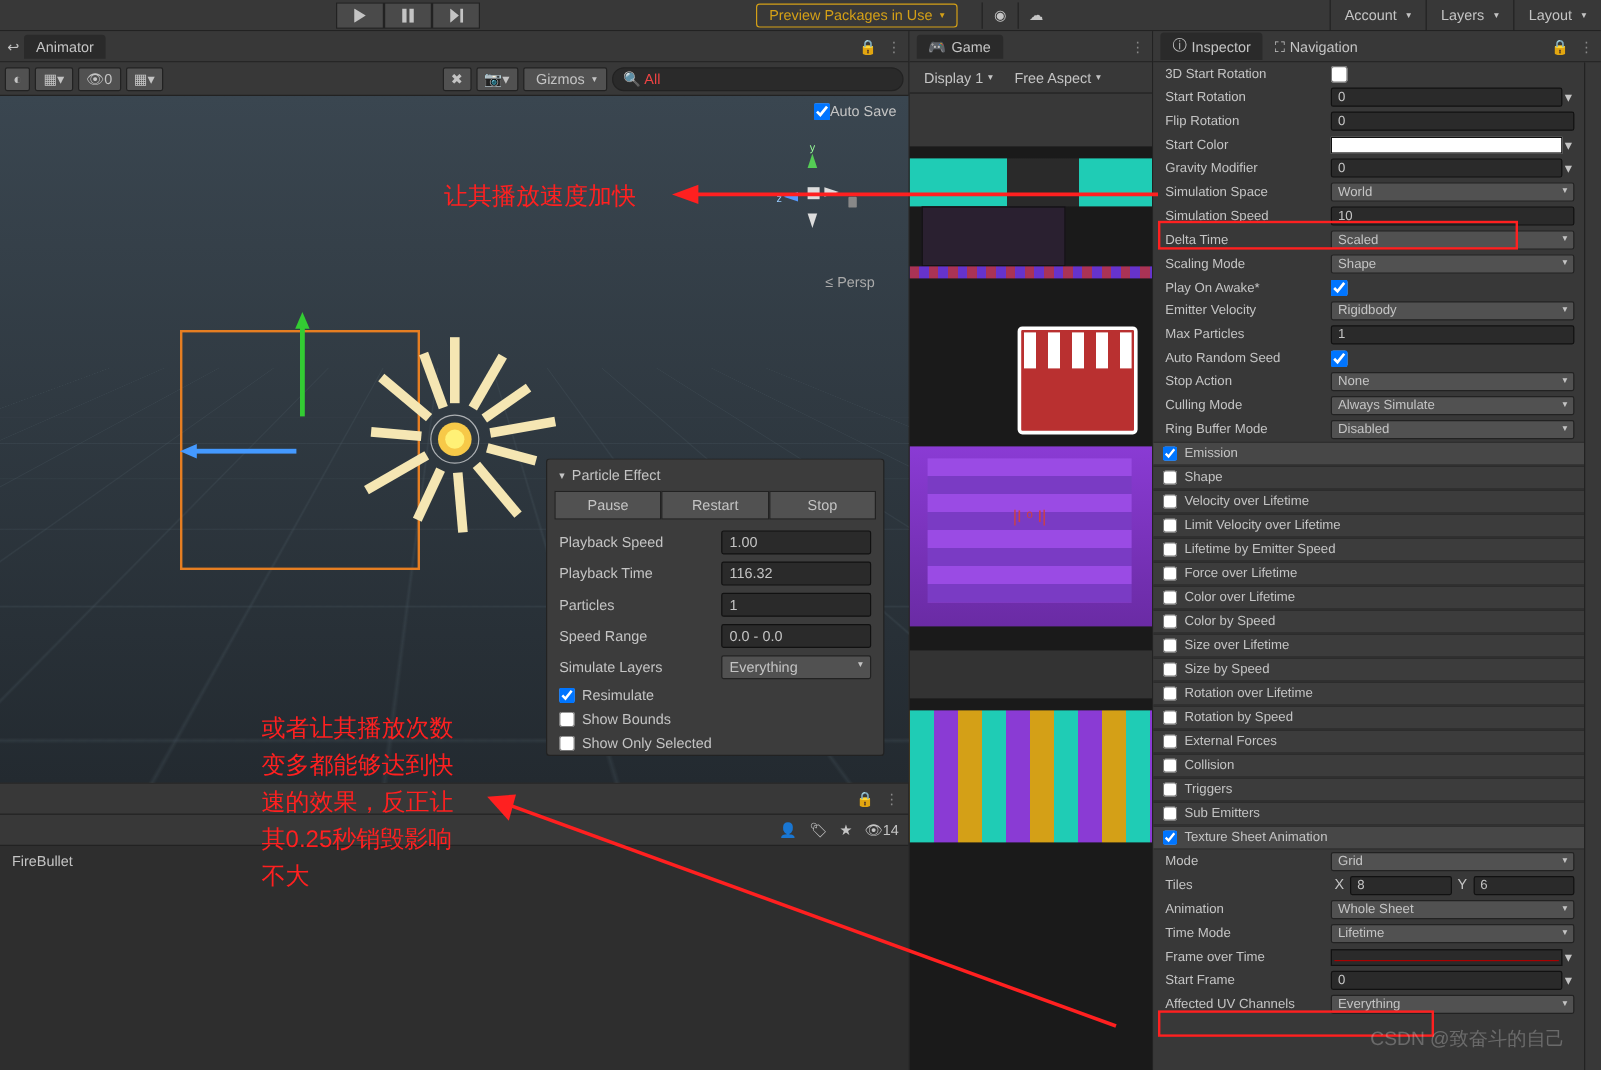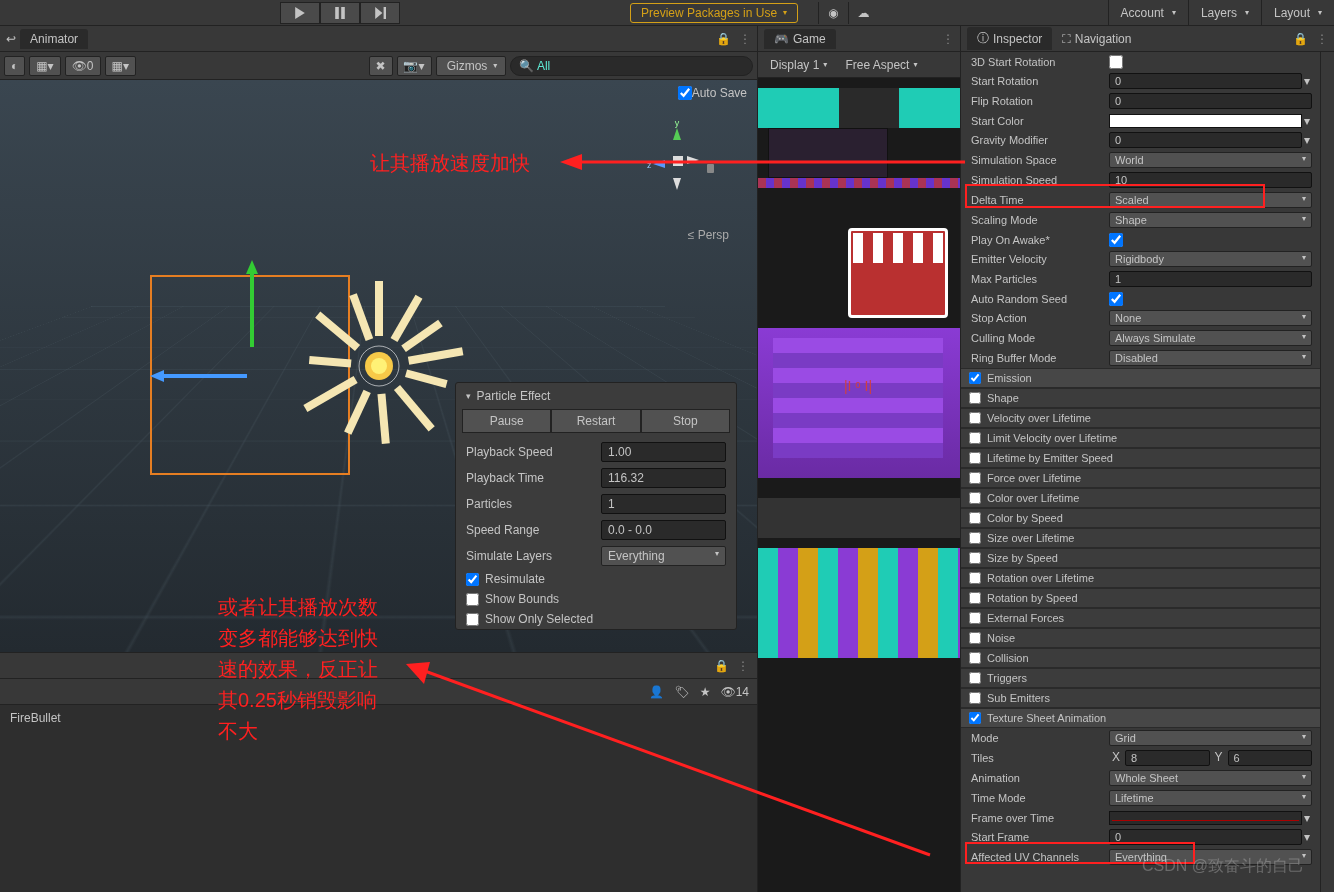--- a/index.html
+++ b/index.html
@@ -22,21 +22,21 @@
 .right-col { width:374px; display:flex; flex-direction:column; border-left:1px solid #222; }
 
 .tab-bar { height:26px; background:#383838; display:flex; align-items:center; border-bottom:1px solid #222; padding:0 6px; }
 .tab-active { background:#2a2a2a; padding:3px 10px; border-radius:3px 3px 0 0; display:flex; align-items:center; gap:4px; }
 .tab-bar .right-icons { margin-left:auto; display:flex; gap:8px; color:#888; }
 
 .scene-toolbar { height:28px; background:#383838; display:flex; align-items:center; padding:0 4px; gap:4px; border-bottom:1px solid #222; }
 .tb-btn { background:#515151; border:1px solid #222; padding:2px 6px; height:20px; display:flex; align-items:center; border-radius:2px; }
 .tb-dd { background:#515151; border:1px solid #222; padding:2px 8px 2px 10px; height:20px; display:flex; align-items:center; border-radius:2px; }
 .tb-dd::after { content:"▾"; margin-left:6px; font-size:8px; }
-.search-box { background:#2a2a2a; border:1px solid #222; padding:2px 8px; height:20px; flex:1; color:#5eead4; border-radius:10px; }
+.search-box { background:#2a2a2a; border:1px solid #222; padding:2px 8px; height:20px; flex:1; color:#ef4444; border-radius:10px; }
 
 .scene-view { flex:1; background:linear-gradient(#3a4650 0%,#232a30 100%); position:relative; overflow:hidden; }
 .grid-layer { position:absolute; inset:0; background-image:
   linear-gradient(rgba(100,120,130,.15) 1px,transparent 1px),
   linear-gradient(90deg,rgba(100,120,130,.15) 1px,transparent 1px);
   background-size:60px 60px; transform:perspective(400px) rotateX(55deg) scale(2); transform-origin:center 70%; }
 .autosave { position:absolute; top:6px; right:10px; display:flex; align-items:flex-start; gap:0; }
 .autosave input { width:14px; height:14px; }
 .persp { position:absolute; top:148px; right:28px; color:#aaa; }
 .axis-gizmo { position:absolute; top:40px; right:40px; width:80px; height:80px; }
@@ -54,21 +54,21 @@
 .pp-row { display:flex; padding:3px 10px; align-items:center; }
 .pp-label { width:135px; }
 .pp-val { flex:1; background:#2a2a2a; border:1px solid #111; padding:2px 6px; border-radius:2px; }
 .pp-dd { flex:1; background:#515151; border:1px solid #222; padding:2px 6px; border-radius:2px; display:flex; }
 .pp-dd::after { content:"▾"; margin-left:auto; font-size:8px; }
 .pp-check { display:flex; align-items:center; gap:6px; padding:3px 10px; }
 
 .game-toolbar { height:26px; display:flex; align-items:center; padding:0 6px; gap:6px; background:#383838; border-bottom:1px solid #222; }
 .game-dd { display:flex; align-items:center; padding:2px 6px; }
 .game-dd::after { content:"▾"; margin-left:4px; font-size:8px; }
-.game-view { flex:1; background:#1a1a1a; position:relative; overflow:hidden; }
+.game-view { flex:1; background:#1a1a1a; position:relative; overflow:hidden;margin-top:44px; }
 .voxel { position:absolute; }
 
 .animator-bottom { height:240px; background:#383838; border-top:1px solid #222; display:flex; flex-direction:column; }
 .anim-header { height:26px; display:flex; align-items:center; justify-content:flex-end; padding:0 8px; gap:8px; color:#888; border-bottom:1px solid #222; }
 .anim-content { flex:1; background:#2e2e2e; position:relative; }
 .anim-item { padding:6px 10px; color:#c4c4c4; }
 
 .inspector { flex:1; overflow-y:auto; background:#383838; }
 .insp-row { display:flex; align-items:center; padding:2px 8px; min-height:19px; }
 .insp-label { width:140px; font-size:11px; padding-left:2px; }
@@ -418,24 +418,20 @@
       <div class="insp-module">
             <input type="checkbox" style="">
             <span>Rotation by Speed</span>
           </div>
       <div class="insp-module">
             <input type="checkbox" style="">
             <span>External Forces</span>
           </div>
       <div class="insp-module">
             <input type="checkbox" style="">
-            <span>Noise</span>
-          </div>
-      <div class="insp-module">
-            <input type="checkbox" style="">
             <span>Collision</span>
           </div>
       <div class="insp-module">
             <input type="checkbox" style="">
             <span>Triggers</span>
           </div>
       <div class="insp-module">
             <input type="checkbox" style="">
             <span>Sub Emitters</span>
           </div>

